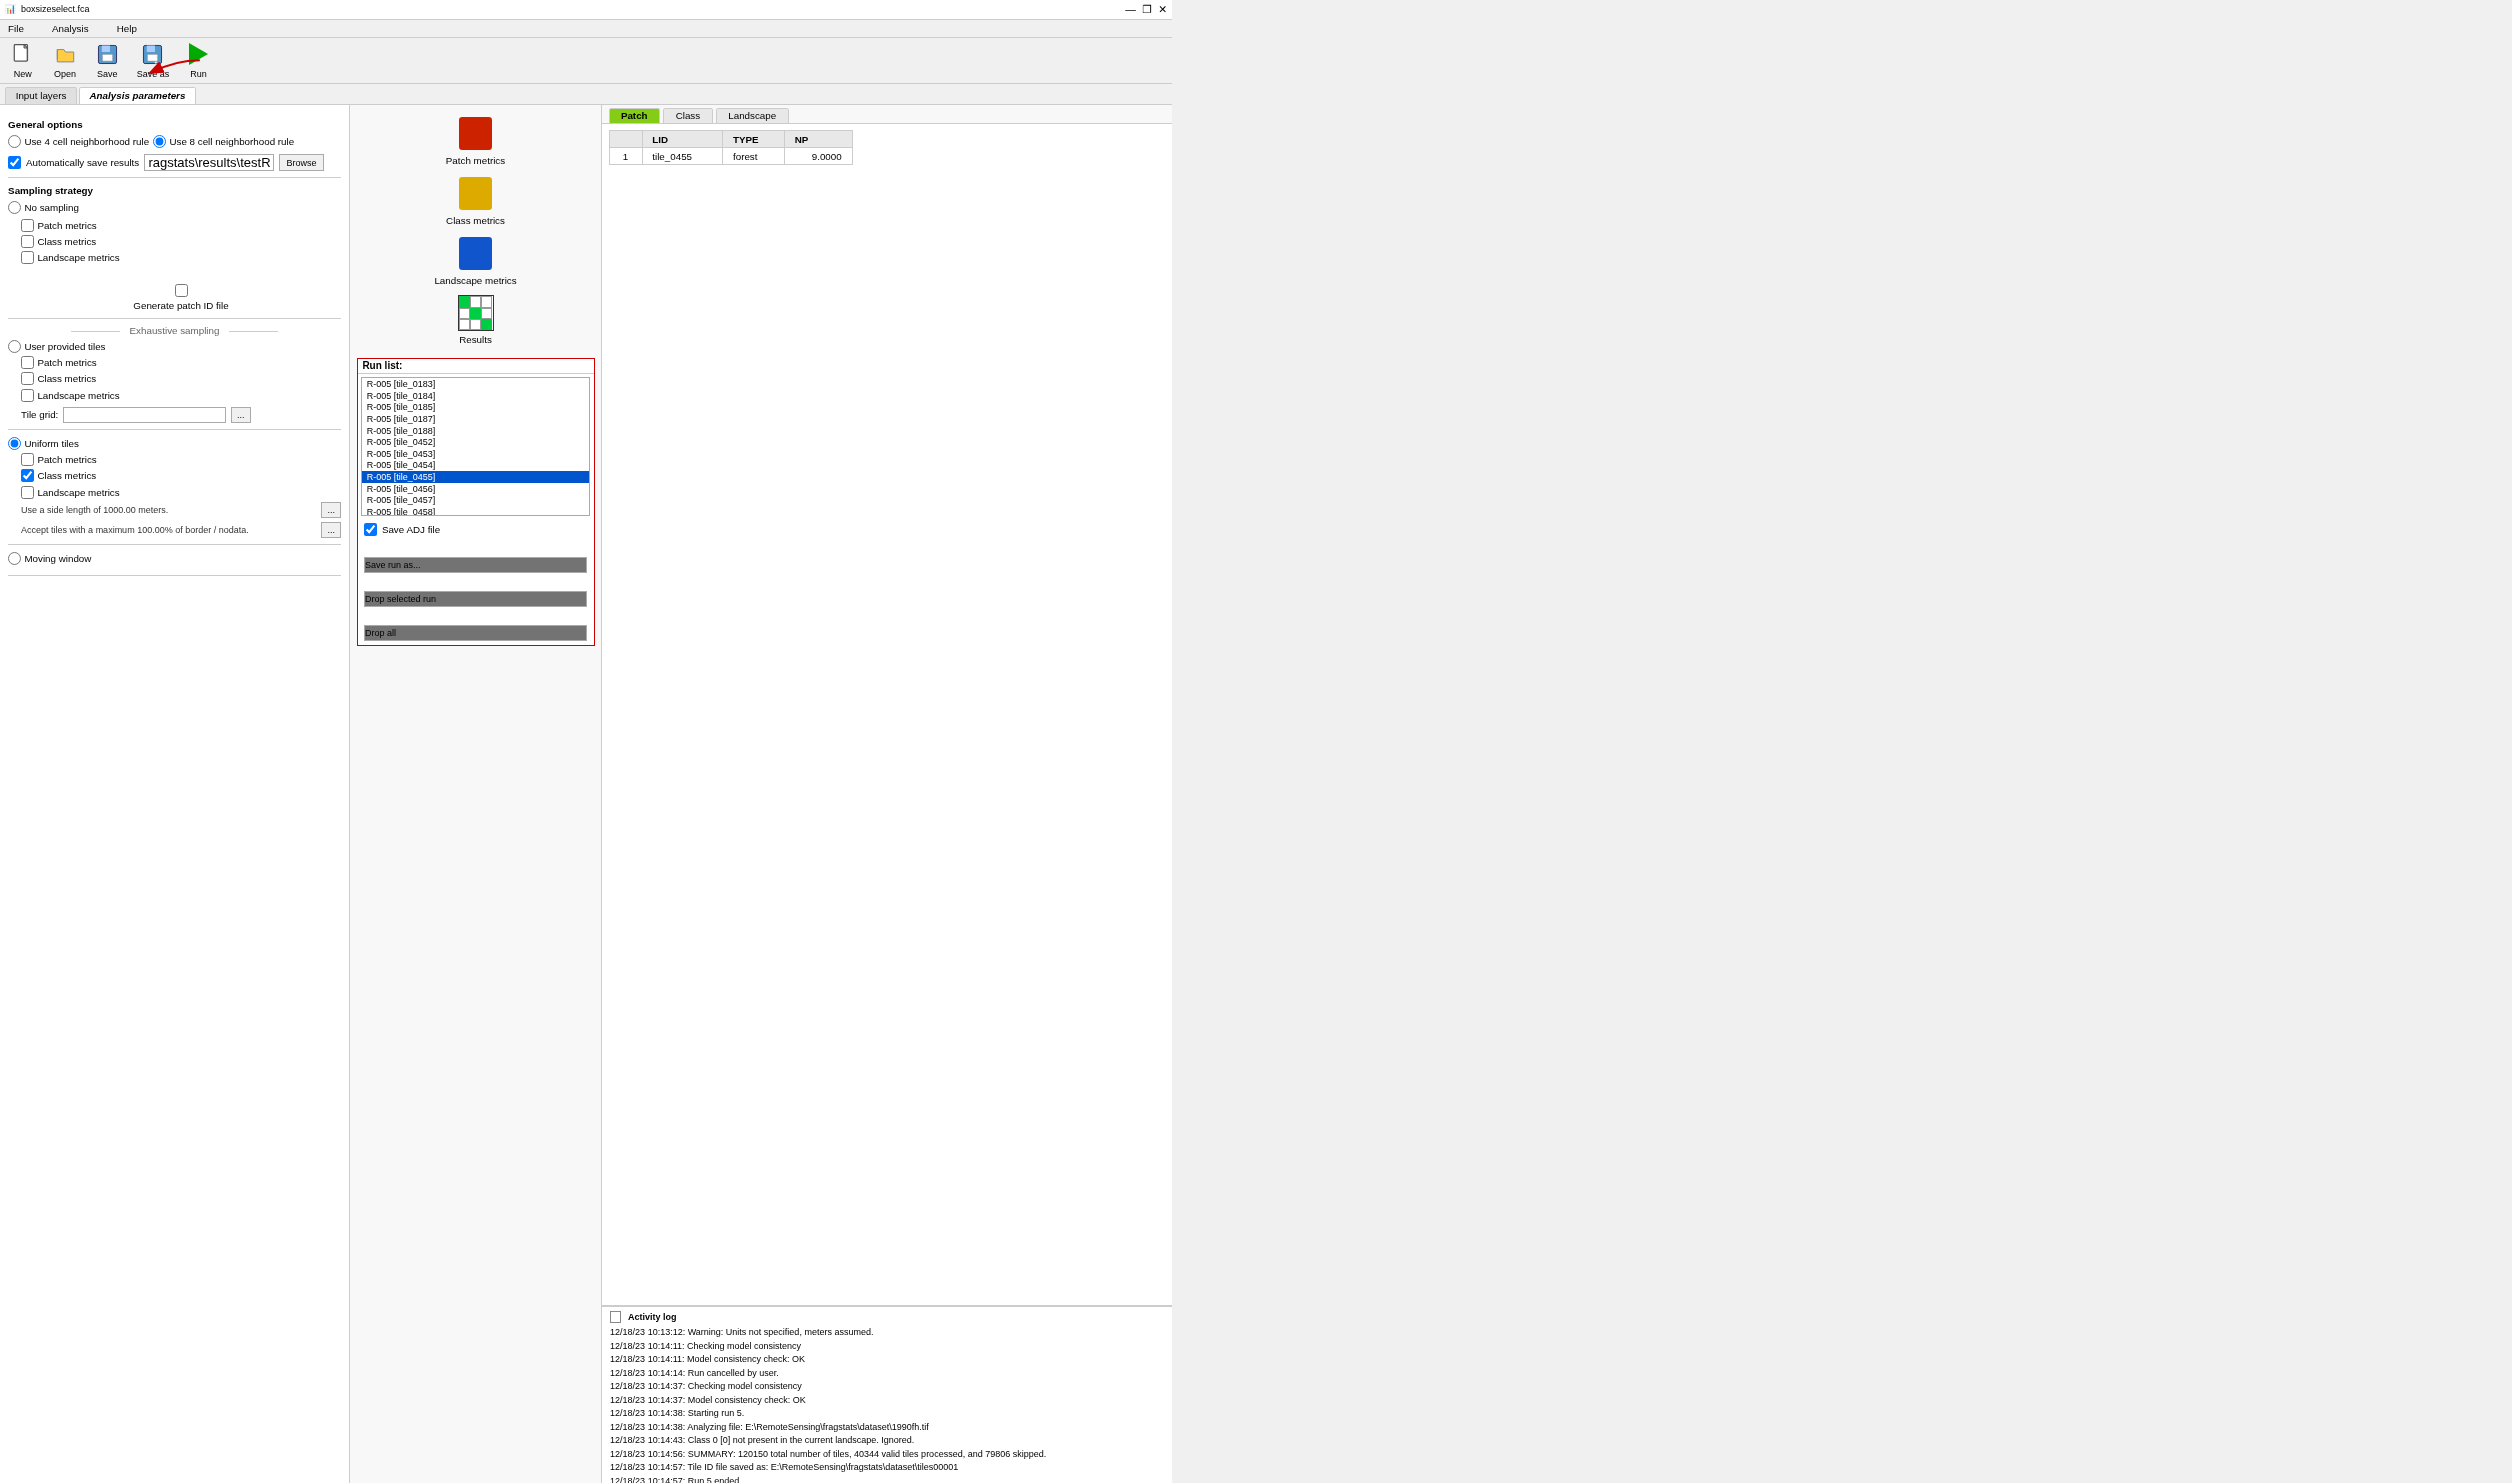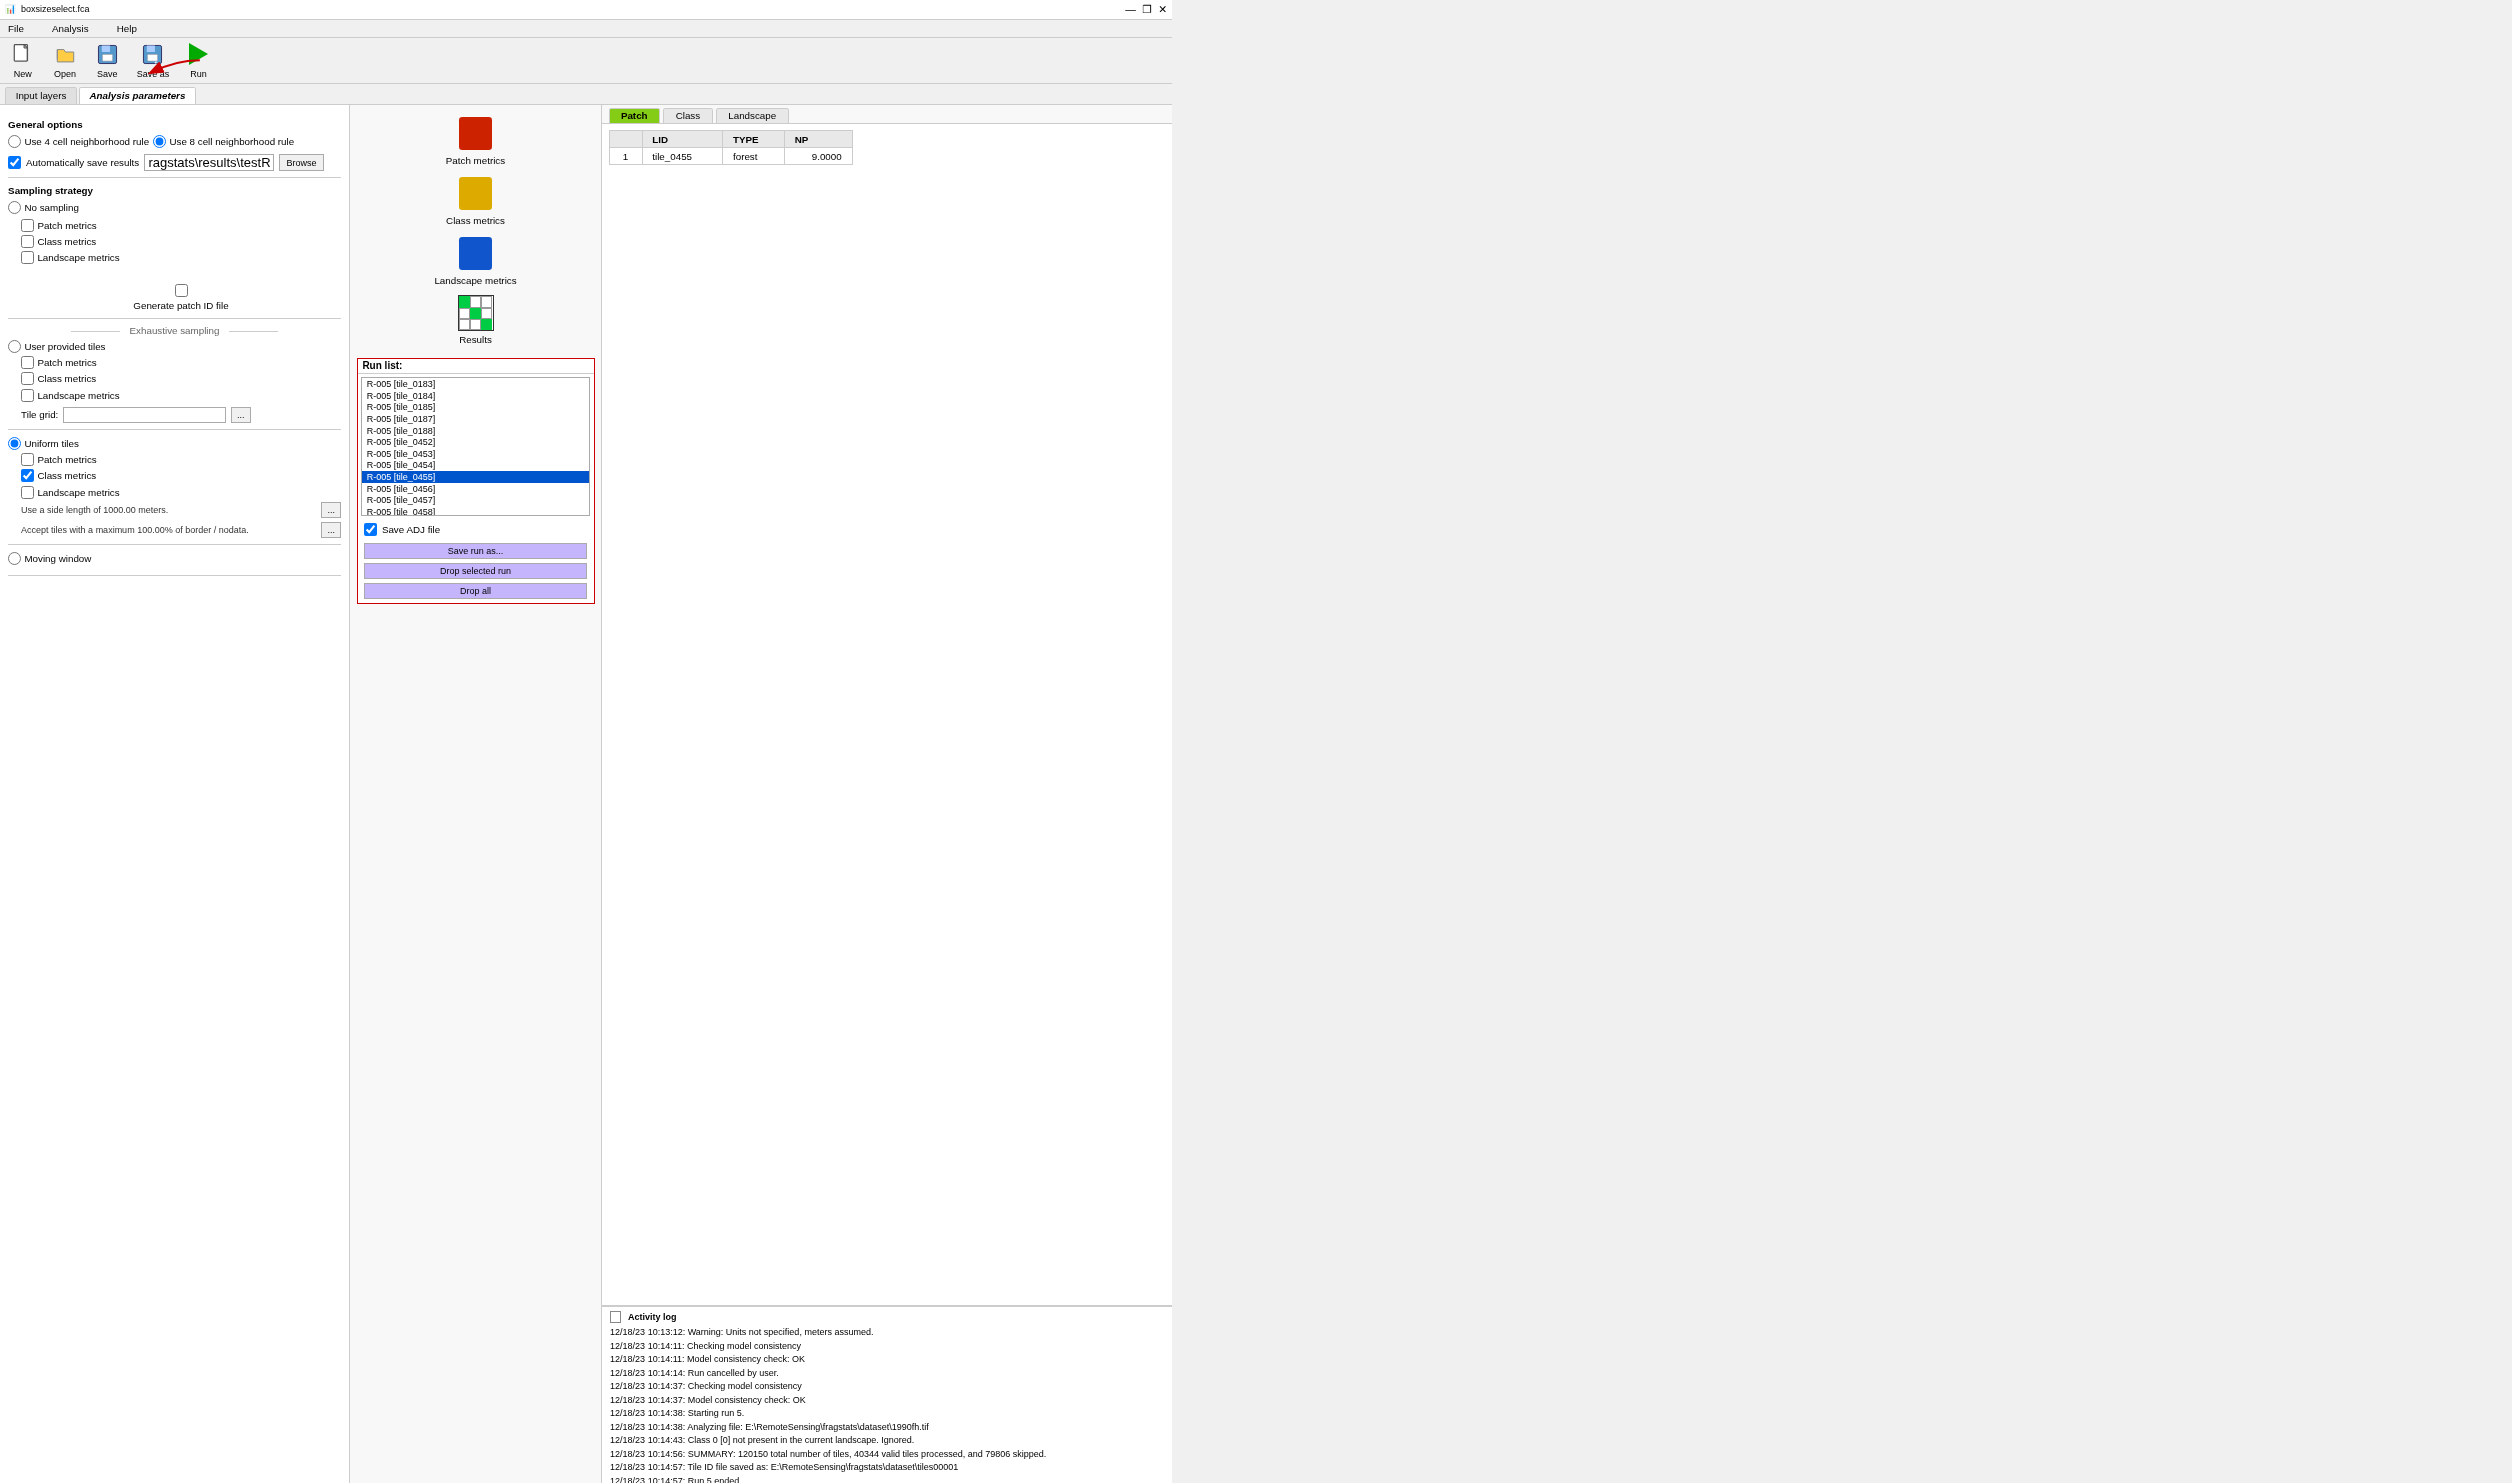--- a/index.html
+++ b/index.html
@@ -245,26 +245,27 @@
     .run-list-item.selected { background: #0055cc; color: #fff; }
     .run-list-controls {
       padding: 3.3px 6.5px;
       display: flex;
       flex-direction: column;
       gap: 3.3px;
     }
     .save-adj-row { display: flex; align-items: center; gap: 4.9px; margin-bottom: 3.3px; }
     .run-btn {
       border: 0.8px solid #aaa;
-      background: #c4b5fd;
+      background: #737373;
       padding: 2.4px 0;
       font-size: 9px;
       cursor: pointer;
       width: 100%;
-      text-align: center;
+      text-align: left;
+      margin-top: 14px;
     }
     
     .activity-log {
       border-top: 0.8px solid #ccc;
       padding: 4.9px 8.1px;
       background: #fff;
       font-size: 9px;
     }
     .activity-log-header {
       display: flex;

